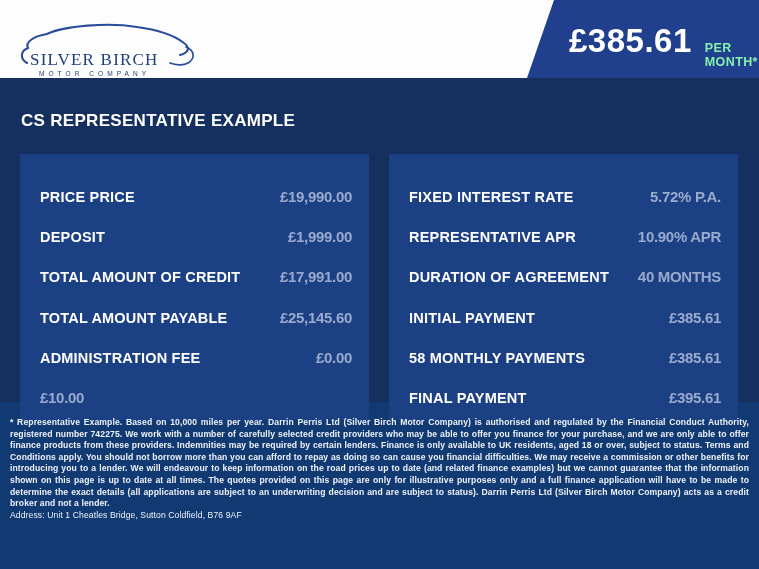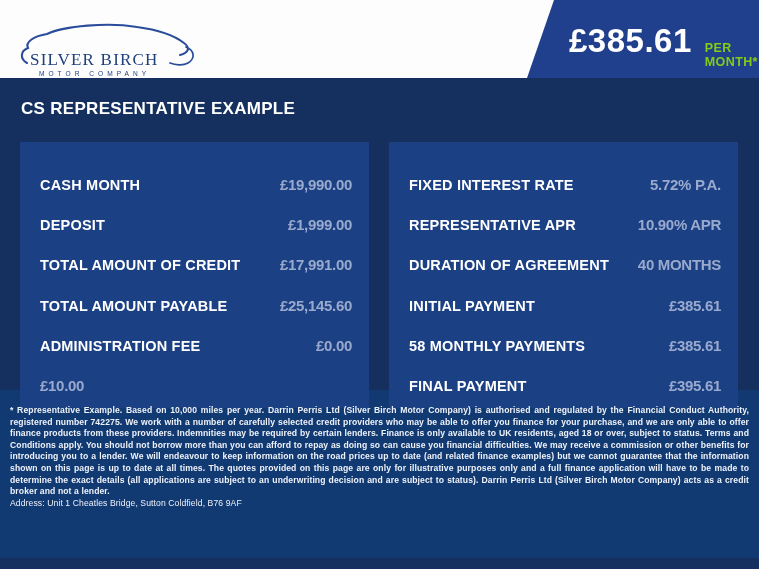--- a/index.html
+++ b/index.html
@@ -24,28 +24,29 @@
     background: #203f8c;
     clip-path: polygon(27px 0, 100% 0, 100% 100%, 0 100%);
     display: flex; align-items: baseline;
     padding: 24px 0 0 42px;
   }
   .price-amount {
     color: #ffffff; font-size: 33px; font-weight: bold;
     letter-spacing: 0.5px; line-height: 1;
   }
   .price-suffix {
-    color: #84cc16; font-size: 12.5px; font-weight: bold;
+    color: #86efac; font-size: 12.5px; font-weight: bold;
     margin-left: 13px; letter-spacing: 0.4px;
   }
 
   
   .main {
     width: 759px; height: 312px;
     background: #15305f;
+    margin-top: 12px;
   }
   .page-title {
     color: #ffffff; font-size: 17px; font-weight: bold;
     letter-spacing: 0.3px;
     padding: 21px 0 0 21px;
     line-height: 20px;
   }
   .panels {
     display: flex;
     margin: 23px 21px 0 20px;
@@ -105,21 +106,21 @@
   </div>
 </div>
 
 <div class="main">
   <div class="page-title">CS REPRESENTATIVE EXAMPLE</div>
 
   <div class="panels">
 
     <div class="panel">
       <div class="row">
-        <span class="label">CASH MONTH</span>
+        <span class="label">PRICE PRICE</span>
         <span class="value">£19,990.00</span>
       </div>
       <div class="row">
         <span class="label">DEPOSIT</span>
         <span class="value">£1,999.00</span>
       </div>
       <div class="row">
         <span class="label">TOTAL AMOUNT OF CREDIT</span>
         <span class="value">£17,991.00</span>
       </div>

